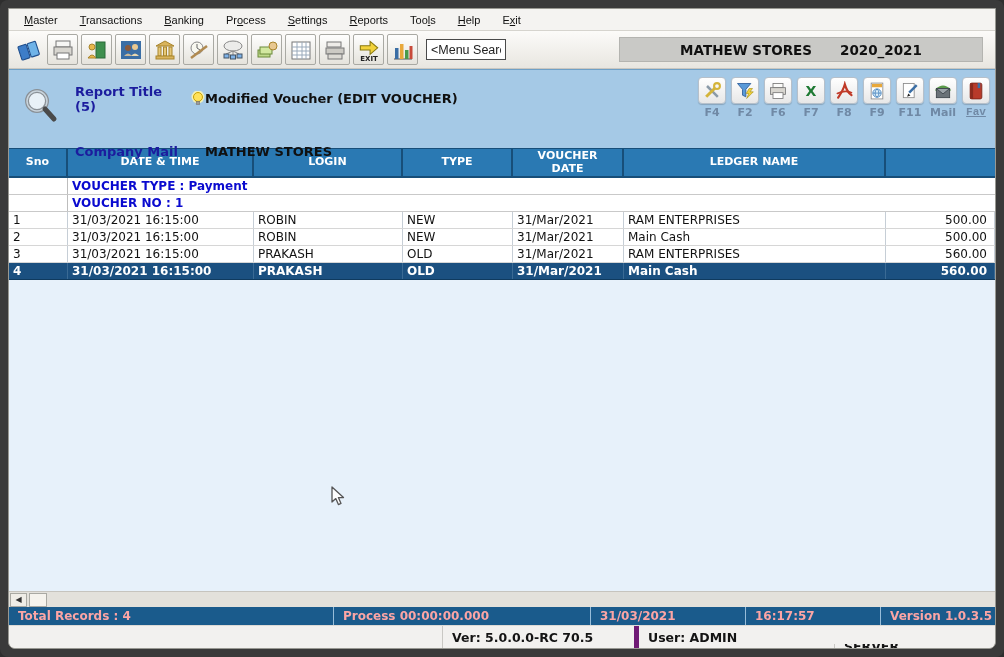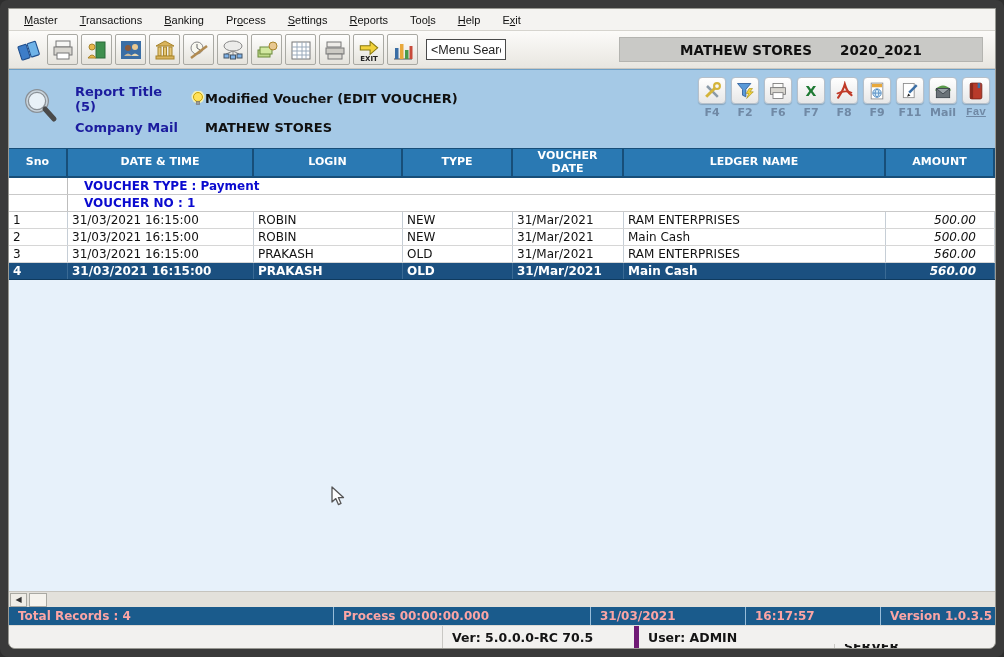--- a/index.html
+++ b/index.html
@@ -21,44 +21,44 @@
   .tbtn.noframe { border-color:transparent; background:transparent; }
   .search-box { width:80px; height:21px; border:1px solid #4a4a4a; background:#fff; font:12.5px "Liberation Sans", sans-serif;
                 padding:1px 4px; margin-left:5px; color:#222; }
   .banner { margin-left:auto; margin-right:8px; width:364px; height:25px; background:#C9C9C6; border:1px solid #B4B4B0;
             display:flex; align-items:center; justify-content:center; gap:28px; font:bold 13.5px "DejaVu Sans", sans-serif; color:#101010; }
 
   
   .rheader { height:79px; background:#A5C9E6; border-top:1px solid #6FA0C6; position:relative; display:flex; align-items:center; }
   .mag { margin:0 14px 0 12px; }
   .rh-titles { display:flex; flex-direction:column; gap:6px; font:bold 13px "DejaVu Sans", sans-serif; }
-  .rh-line { display:flex; align-items:center; }
+  .rh-line { display:flex; align-items:center;margin-top:24px; }
   .rh-lbl { color:#1C1C9E; width:130px; display:inline-flex; align-items:center; gap:4px; flex:0 0 auto; }
   .rh-val { color:#101010; }
   .rh-actions { position:absolute; right:5px; top:7px; display:flex; gap:5px; }
   .act { display:flex; flex-direction:column; align-items:center; gap:2px; }
   .abtn { width:28px; height:27px; background:linear-gradient(#FFFFFF,#E7E7E7); border:1px solid #B6C0CA; border-radius:4px;
           display:flex; align-items:center; justify-content:center; box-shadow:0 1px 1px rgba(0,0,0,.18); }
   .akey { font:bold 11px "DejaVu Sans", sans-serif; color:#7089A5; }
   .akey.u { text-decoration:underline;font-family:Liberation Mono, monospace; }
 
   
   .grid { flex:1; display:flex; flex-direction:column; background:#E7F1FA; overflow:hidden;
           --cols:59px 186px 149px 110px 111px 262px minmax(0,1fr); }
   .ghead { height:30px; display:grid; grid-template-columns:var(--cols); background:#2A79B3;
            border-top:1px solid #174E79; border-bottom:2px solid #174E79; }
   .ghead > div { color:#fff; font:bold 11px "DejaVu Sans", sans-serif; display:flex; align-items:center; justify-content:center;
                  text-align:center; border-right:2px solid #174E79; line-height:1.15; padding:0 15px; }
   .grow { height:17px; background:#fff; display:grid; grid-template-columns:59px minmax(0,1fr); border-bottom:1px solid #C9C9C9; }
   .grow .gsno { border-right:1px solid #BDBDBD; }
-  .grow .gtxt { color:#0A0ACF; font:bold 12px "DejaVu Sans", sans-serif; display:flex; align-items:center; padding-left:4px;margin-left:12px; }
+  .grow .gtxt { color:#0A0ACF; font:bold 12px "DejaVu Sans", sans-serif; display:flex; align-items:center; padding-left:4px; }
   .r { height:17px; display:grid; grid-template-columns:var(--cols); background:#fff; border-bottom:1px solid #D6D6D6; }
   .r > div { font:12px "DejaVu Sans", sans-serif; color:#111; display:flex; align-items:center; padding:0 4px;
              border-right:1px solid #C6CED6; white-space:nowrap; overflow:hidden; }
-  .r .amt { justify-content:flex-end; padding-right:18px;font-style:italic; }
+  .r .amt { justify-content:flex-end; padding-right:7px; }
   .r.sel { background:#1B5080; border-bottom-color:#0F3A5E; }
   .r.sel > div { color:#fff; font-weight:bold; border-right-color:#3A6A94; }
   .gfill { flex:1; background:#E7F1FA; }
 
   
   .hscroll { height:16px; background:#E3E1DB; border-top:1px solid #C6C4BE; display:flex; align-items:center; padding-left:1px; }
   .harrow { width:17px; height:14px; background:#EFEDE7; border:1px solid #A9A9A3; display:flex; align-items:center; justify-content:center;
             font-size:8px; color:#333; line-height:1; }
   .hthumb { width:18px; height:14px; background:#F5F3ED; border:1px solid #A9A9A3; margin-left:2px; }
 
@@ -316,21 +316,20 @@
     </div>
 
     <div class="grid">
       <div class="ghead">
         <div>Sno</div>
         <div>DATE &amp; TIME</div>
         <div>LOGIN</div>
         <div>TYPE</div>
         <div>VOUCHER DATE</div>
         <div>LEDGER NAME</div>
-        <div>AMOUNT</div>
       </div>
 
       <div class="grow">
         <div class="gsno"></div>
         <div class="gtxt">VOUCHER TYPE : Payment</div>
       </div>
       <div class="grow">
         <div class="gsno"></div>
         <div class="gtxt">VOUCHER NO : 1</div>
       </div>

